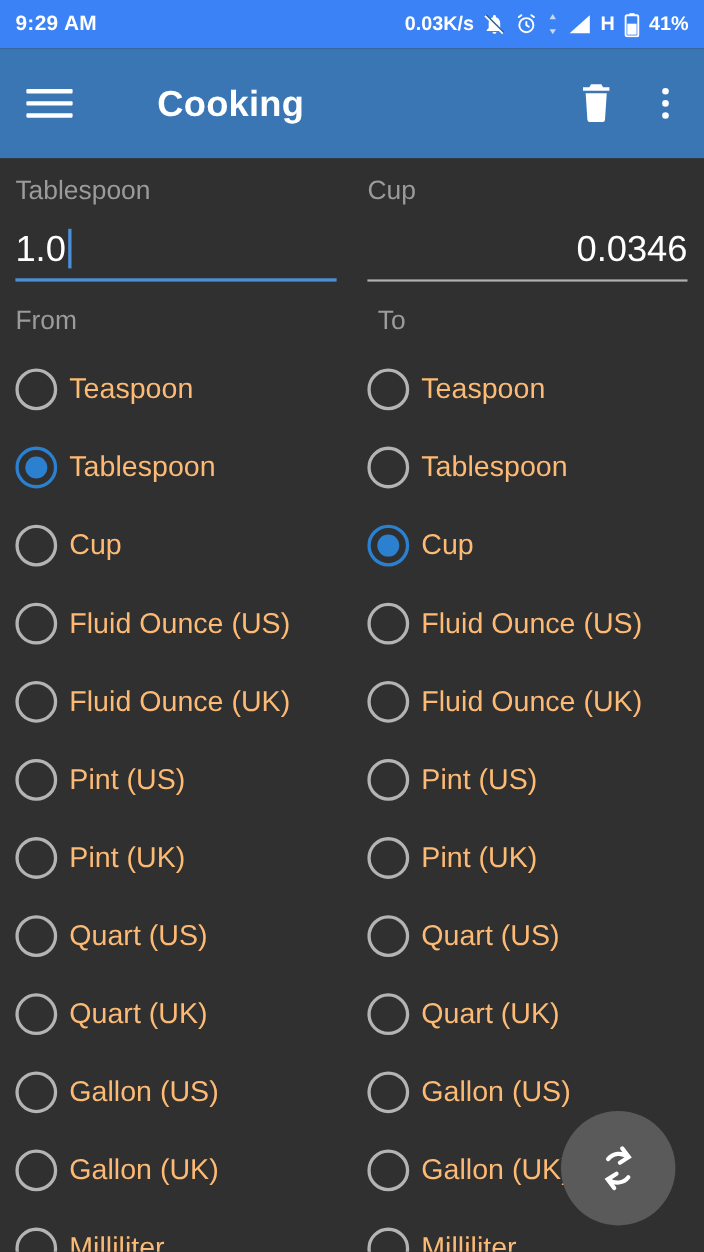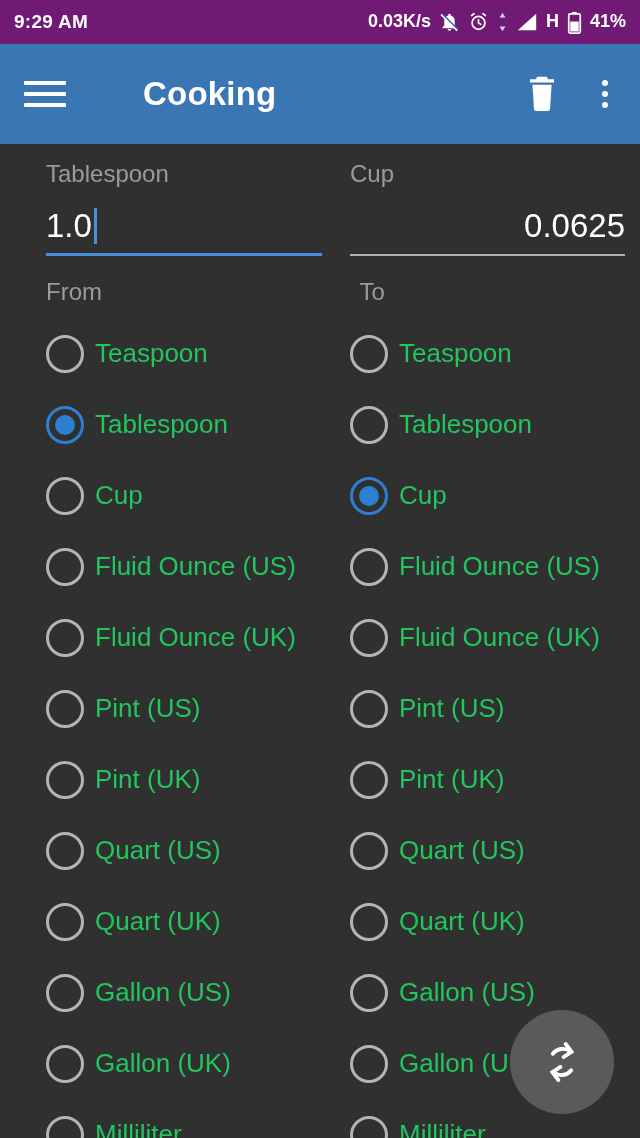--- a/index.html
+++ b/index.html
@@ -6,21 +6,21 @@
   html, body {
     width: 640px; height: 1138px;
     background: #303030;
     font-family: "Liberation Sans", sans-serif;
     overflow: hidden;
   }
   .screen { position: relative; width: 640px; height: 1138px; overflow: hidden; }
 
   
   .statusbar {
-    height: 44px; background: #701a75;
+    height: 44px; background: #3b82f6;
     display: flex; align-items: center;
     padding: 0 14px; color: #fff;
     font-size: 19px; font-weight: bold;
   }
   .status-clock { letter-spacing: .3px; }
   .status-right {
     margin-left: auto; display: flex; align-items: flex-start; gap: 8px;
   }
   .status-right .netspeed { font-size: 18px; font-weight: bold; }
   .status-right .h-letter { font-size: 18px; font-weight: bold; }
@@ -36,21 +36,21 @@
   .hamburger span { display: block; height: 4px; background: #fff; border-radius: 1px; }
   .appbar-title {
     color: #fff; font-size: 33px; font-weight: bold;
     margin-left: 37px; letter-spacing: .2px;
   }
   .appbar-actions { margin-left: auto; display: flex; align-items: center; gap: 36px; }
   .kebab { display: flex; flex-direction: column; gap: 5px; align-items: center; padding: 0 8px; cursor: pointer; }
   .kebab i { width: 6px; height: 6px; background: #fff; border-radius: 50%; display: block; }
 
   
-  .content { position: relative; background: #303030; height: 994px; padding-left: 32px; }
+  .content { position: relative; background: #303030; height: 994px; }
 
   .fields { display: flex; padding: 0; }
   .field { width: 320px; padding: 0 14px; }
   .field.right { padding: 0 15px 0 14px; }
   .field-label {
     color: #9b9b9b; font-size: 24px; line-height: 24px;
     padding-top: 18px;
   }
   .field-value {
     font-size: 33px; color: #fff; height: 54px;
@@ -81,21 +81,21 @@
     width: 38px; height: 38px; border-radius: 50%;
     border: 3px solid #b4b4b4; flex: 0 0 38px;
     display: flex; align-items: center; justify-content: center;
   }
   .radio.checked { border-color: #2b80d0; }
   .radio.checked::after {
     content: ""; width: 20px; height: 20px;
     border-radius: 50%; background: #2b80d0; display: block;
   }
   .radio-label {
-    margin-left: 11px; color: #22c55e;
+    margin-left: 11px; color: #fdba74;
     font-size: 26px; white-space: nowrap;
   }
 
   
   .fab {
     position: absolute; right: 26px; bottom: 24px;
     width: 104px; height: 104px; border-radius: 50%;
     background: #5a5a5a; display: flex;
     align-items: center; justify-content: center;
     cursor: pointer;
@@ -165,21 +165,21 @@
         <div class="field-label">Tablespoon</div>
         <div class="field-value">
           <span>1.0</span>
           <span class="caret"></span>
         </div>
         <div class="underline"></div>
       </div>
       <div class="field right">
         <div class="field-label">Cup</div>
         <div class="field-value ralign">
-          <span>0.0625</span>
+          <span>0.0346</span>
         </div>
         <div class="underline inactive"></div>
       </div>
     </div>
 
     <div class="section-labels">
       <div class="section-label">From</div>
       <div class="section-label right">To</div>
     </div>
 

